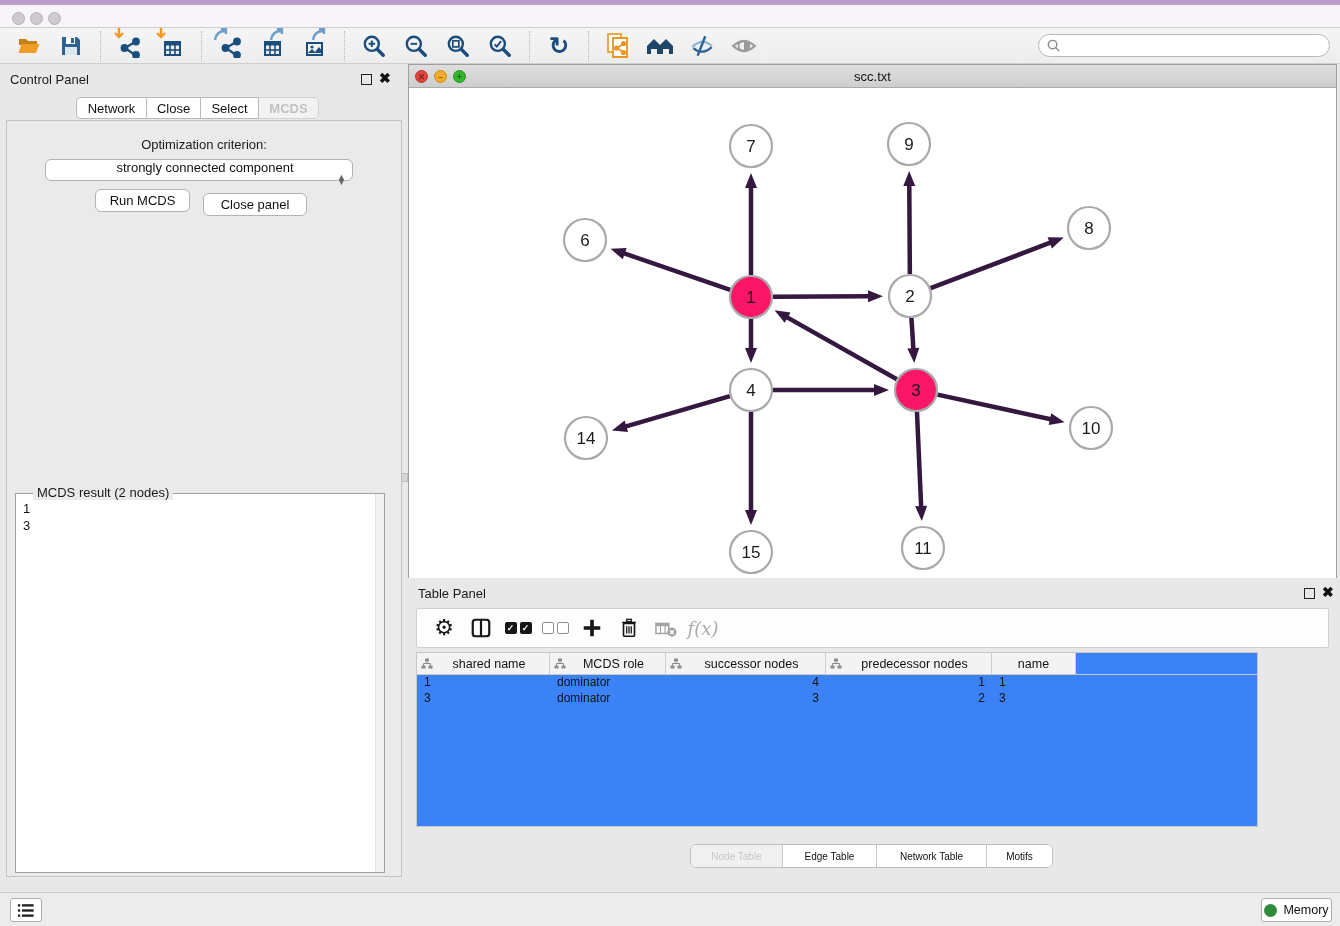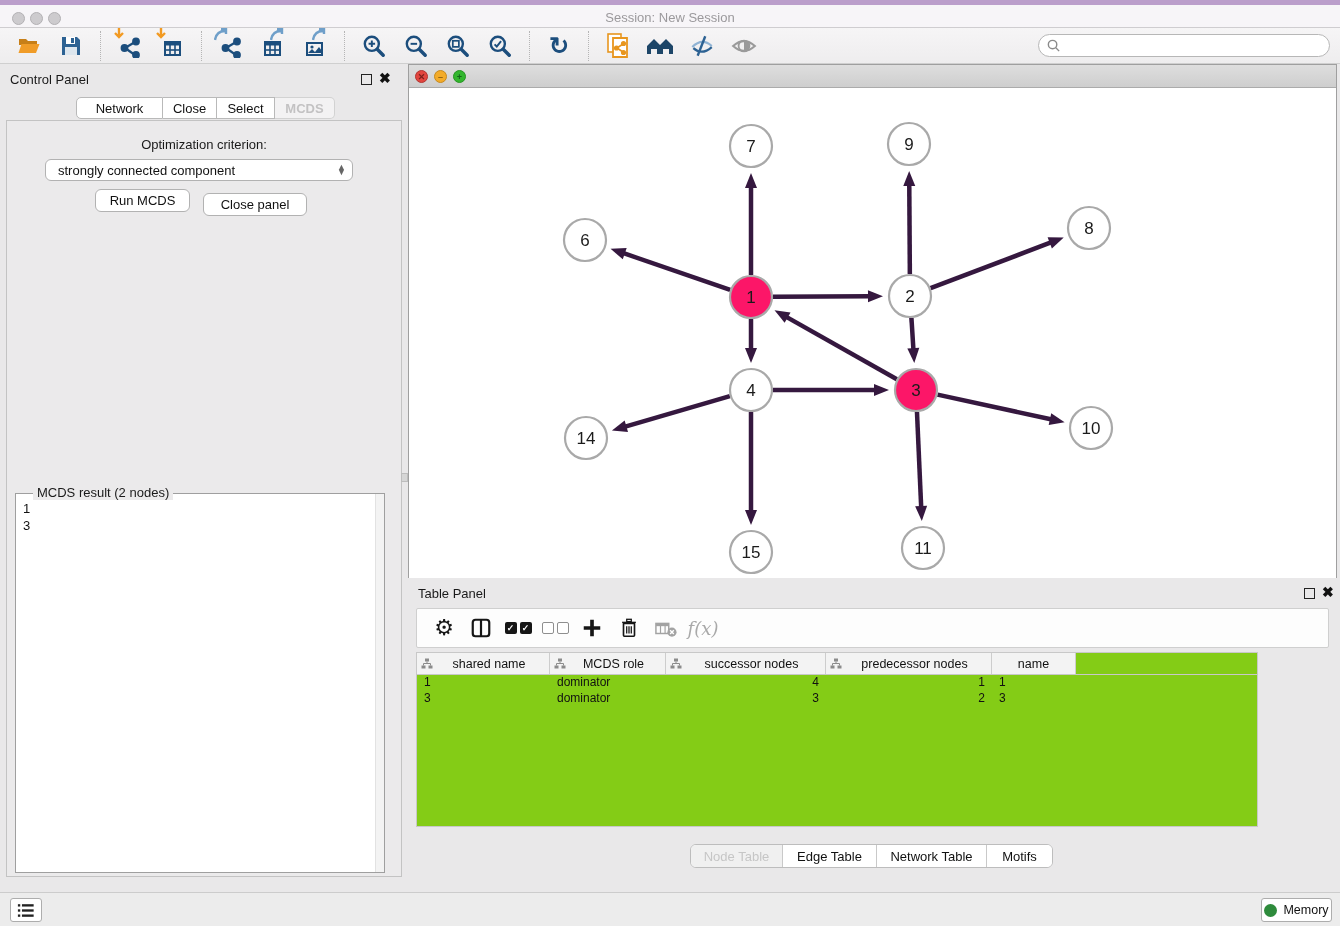--- a/index.html
+++ b/index.html
@@ -23,21 +23,21 @@
   .panel-head { position:absolute; left:0; top:4px; width:100%; height:22px; }
   .panel-head .ph-title { position:absolute; left:10px; top:4px; font-size:13px; color:#1a1a1a; }
   .ph-float { position:absolute; top:6px; width:11px; height:11px; border:1.6px solid #222; }
   .ph-close { position:absolute; top:3px; font-size:14px; font-weight:bold; color:#111; line-height:1; }
   .cp-tabs { position:absolute; left:76px; top:33px; height:22px; display:flex; }
   .cp-tab { height:22px; border:1px solid #b9b9b9; border-left:none; background:#fff; font-size:13px; color:#111; display:flex; align-items:center; justify-content:center; }
   .cp-tab:first-child { border-left:1px solid #b9b9b9; border-radius:5px 0 0 5px; }
   .cp-tab.sel { background:#f3f2f3; border-color:#d2d2d2; color:#c3c2c3; border-radius:0 5px 5px 0;font-weight:bold; }
   .cp-body { position:absolute; left:6px; top:56px; width:396px; height:757px; background:#ebeaeb; border:1px solid #c3c3c3; }
   .opt-label { position:absolute; left:0; top:16px; width:100%; text-align:center; font-size:13px; color:#1a1a1a; }
-  .mac-select { position:absolute; left:38px; top:38px; width:308px; height:22px; background:#fff; border:1px solid #b2b2b2; border-radius:6px; font-size:13px; color:#111; display:flex; align-items:center; padding-left:12px; }
+  .mac-select { position:absolute; left:38px; top:38px; width:308px; height:22px; background:#fff; border:1px solid #b2b2b2; border-radius:6px; font-size:13px; color:#111; display:flex; align-items:center; padding-left:12px;flex-direction:column; }
   .mac-select .stepper { margin-left:auto; margin-right:6px; display:flex; flex-direction:column; align-items:center; line-height:0.55; color:#666; font-size:9px; }
   .mac-btn { position:absolute; height:23px; background:#fff; border:1px solid #b2b2b2; border-radius:6px; font-size:13px; color:#111; display:flex; align-items:center; justify-content:center; }
   .result-fieldset { position:absolute; left:8px; top:372px; width:370px; height:380px; border:1px solid #9f9f9f; background:#fff; }
   .result-legend { position:absolute; left:17px; top:-9px; background:#ebeaeb; padding:0 4px; font-size:13px; color:#1a1a1a; }
   .result-list { position:absolute; left:0; top:2px; right:10px; bottom:0; font-size:13px; color:#111; padding:4px 0 0 7px; line-height:17px; }
   .result-scroll { position:absolute; right:0; top:0; width:9px; height:100%; background:#f3f3f3; border-left:1px solid #e2e2e2; }
 
   
   .net-window { position:absolute; left:408px; top:64px; width:929px; height:526px; border:1px solid #9f9f9f; background:#fff; }
   .net-titlebar { position:absolute; left:0; top:0; width:100%; height:23px; background:linear-gradient(#dedede,#cecece); border-bottom:1px solid #ababab; }
@@ -52,46 +52,45 @@
 
   
   .table-panel { position:absolute; left:408px; top:578px; width:929px; height:294px; background:#e9e8e9; }
   .tp-toolbar { position:absolute; left:8px; top:30px; width:913px; height:40px; background:#fdfdfd; border:1px solid #cfcfcf; border-radius:2px; display:flex; align-items:center; padding-left:12px; }
   .tpico { width:30px; height:30px; display:flex; align-items:center; justify-content:center; margin-right:7px; }
   .gear-glyph { font-size:22px; color:#161616; line-height:1; }
   .cbx-pair { display:flex; gap:3px; }
   .cbx { width:12px; height:12px; border-radius:2px; background:#161616; color:#fff; font-size:9px; font-weight:bold; display:flex; align-items:center; justify-content:center; }
   .cbx.empty { background:#fff; border:1.5px solid #8f8f8f; }
   .fx-glyph { font-family:"DejaVu Serif", serif; font-style:italic; font-size:18px; color:#a9a9a9; }
-  .tp-table { position:absolute; left:8px; top:74px; width:842px; height:175px; background:#84cc16; border:1px solid #c8c8c8; }
+  .tp-table { position:absolute; left:8px; top:74px; width:842px; height:175px; background:#3b82f6; border:1px solid #c8c8c8; }
   .tp-header { display:flex; height:22px; border-bottom:1px solid #c8c8c8; }
   .th-cell { background:#f3f3f3; border-right:1px solid #cdcdcd; display:flex; align-items:center; font-size:12.5px; color:#111; padding:0 4px; }
   .th-cell .th-label { flex:1; text-align:center; }
   .tp-row { display:flex; height:16px; font-size:12px; color:#111; }
   .td-cell { padding:0 7px; overflow:hidden; white-space:nowrap; }
   .t-left { text-align:left; } .t-right { text-align:right; }
   .tp-tabs { position:absolute; left:282px; top:266px; height:24px; display:flex; border:1px solid #bdbdbd; border-radius:6px; overflow:hidden; background:#fff; }
-  .tp-tab { height:100%; display:flex; align-items:center; justify-content:center; font-size:13px; color:#111; border-right:1px solid #c9c9c9; background:#fff; }
+  .tp-tab { height:100%; display:flex; align-items:center; justify-content:center; font-size:10px; color:#111; border-right:1px solid #c9c9c9; background:#fff; }
   .tp-tab:last-child { border-right:none; }
   .tp-tab.sel { background:#f0f0f0; color:#c6c6c6; }
 
   
   .statusbar { position:absolute; left:0; top:892px; width:1340px; height:34px; background:#ececec; border-top:1px solid #cccccc; }
   .status-btn { position:absolute; background:#fff; border:1px solid #adadad; border-radius:3px; display:flex; align-items:center; justify-content:center; }
   .mem-dot { width:13px; height:13px; border-radius:50%; background:#2e8b3c; margin-right:6px; }
   .mem-label { font-size:12.5px; color:#111; }
 </style>
 </head>
 <body>
 
 <div class="titlebar">
   <span class="traffic" style="left:12px"></span>
   <span class="traffic" style="left:30px"></span>
   <span class="traffic" style="left:48px"></span>
-  <div class="titlebar-title">Session: New Session</div>
 </div>
 
 <div class="toolbar">
   <div class="tbico">
     <svg width="26" height="24" viewBox="0 0 24 24">
         <path d="M2 5h7l2 2h9v4H2z" fill="#c77f18"></path>
         <path d="M4.5 10h18l-3.5 9H1.5z" fill="#f09c28"></path>
       </svg>
   </div>
   <div class="tbico">
@@ -241,21 +240,21 @@
   </div>
 </div>
 
 <div class="control-panel">
   <div class="panel-head">
     <span class="ph-title">Control Panel</span>
     <span class="ph-float" style="left:361px"></span>
     <span class="ph-close" style="left:379px">✖</span>
   </div>
   <div class="cp-tabs">
-    <div class="cp-tab" style="width:87px">Network</div>
+    <div class="cp-tab" style="width:71px">Network</div>
     <div class="cp-tab" style="width:54px">Close</div>
     <div class="cp-tab" style="width:58px">Select</div>
     <div class="cp-tab sel" style="width:60px">MCDS</div>
   </div>
   <div class="cp-body">
     <div class="opt-label">Optimization criterion:</div>
     <div class="mac-select">
       <span>strongly connected component</span>
       <span class="stepper">
           <span>▲</span>
@@ -275,20 +274,21 @@
   </div>
 </div>
 
 <div class="splitter-handle"></div>
 
 <div class="net-window">
   <div class="net-titlebar">
     <span class="tl red" style="left:6px">✕</span>
     <span class="tl yel" style="left:25px">–</span>
     <span class="tl grn" style="left:44px">+</span>
+    <div class="net-title">scc.txt</div>
   </div>
   <div class="net-canvas">
     <svg id="graph-svg" width="927" height="501">
         <g>
           <line x1="342" y1="187" x2="342" y2="98" stroke="#35183f" stroke-width="4.5"></line>
           <polygon points="342,85 348,100 336,100" fill="#35183f"></polygon>
         </g>
         <g>
           <line x1="321.1924875913935" y1="201.85525176330984" x2="213.8318407429209" y2="164.99045133943667" stroke="#35183f" stroke-width="4.5"></line>
           <polygon points="201.5364925014716,160.76855465411975 217.67200048098243,159.96519779497038 213.77486507915143,171.31475001784662" fill="#35183f"></polygon>

